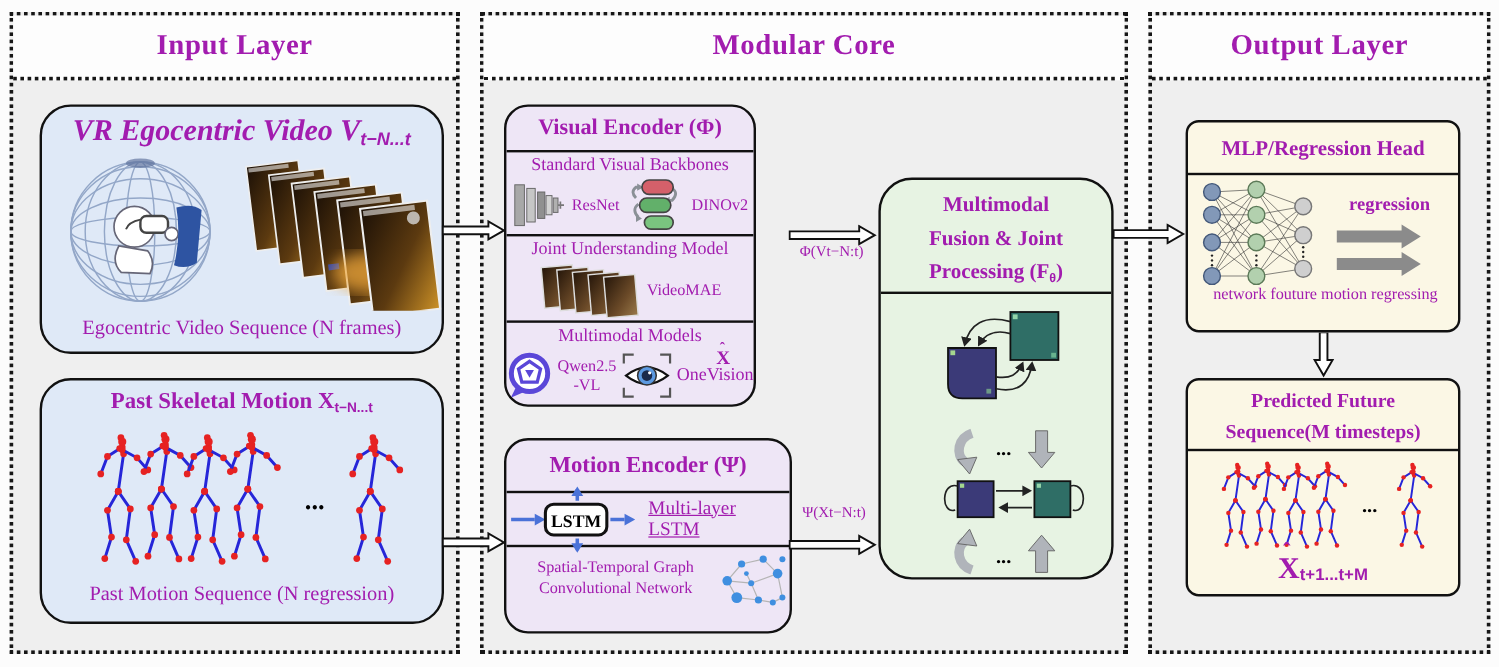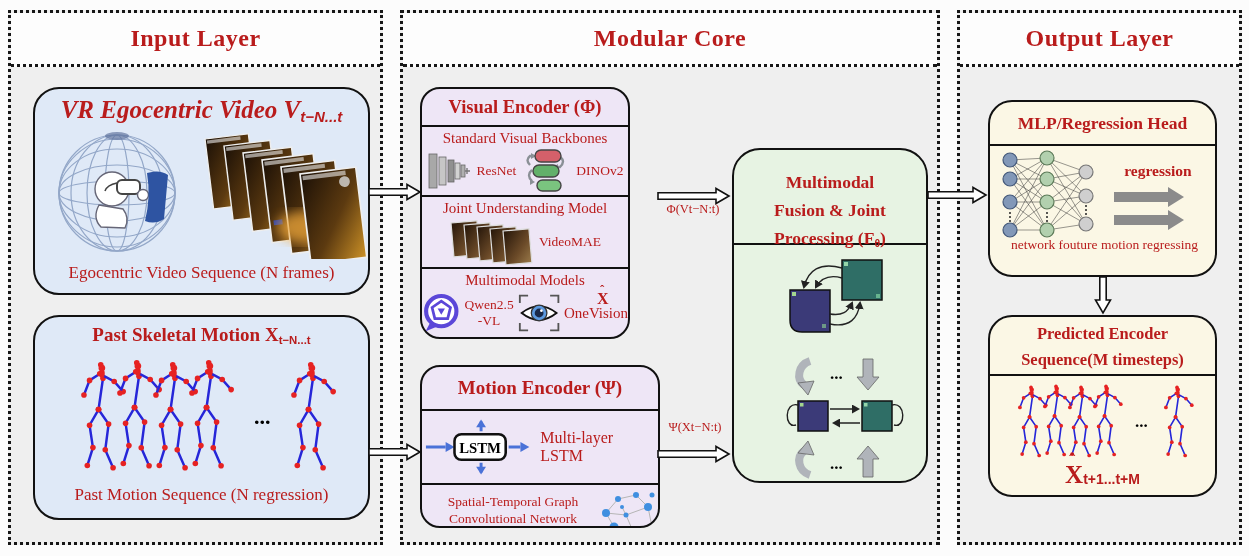--- a/index.html
+++ b/index.html
@@ -1,38 +1,38 @@
 <!DOCTYPE html>
 <html><head>
 <meta charset="utf-8">
 <style>
   html,body{margin:0;padding:0;background:#fcfcfc;}
   #canvas{position:relative;width:1249px;height:556px;background:#fcfcfc;overflow:hidden;
-          font-family:"Liberation Serif","DejaVu Serif",serif;color:#b91c1c;}
+          font-family:"Liberation Serif","DejaVu Serif",serif;color:#a21caf;}
   .col{position:absolute;border:3px dotted #161616;background:#efefef;box-sizing:border-box;}
   .col-head{width:100%;height:54px;border-bottom:3px dotted #161616;background:#fdfdfd;
             display:flex;align-items:center;justify-content:center;box-sizing:border-box;}
   .col-title{font-size:24px;font-weight:bold;letter-spacing:.5px;}
   .box{position:absolute;border:2.2px solid #111;box-sizing:border-box;overflow:hidden;}
   .blue{background:#dfe9f7;border-radius:26px;}
   .purple{background:#eee6f6;border-radius:20px;}
   .green{background:#e7f3e3;border-radius:28px;}
-  .cream{background:#fbf7e5;border-radius:24px;}
+  .cream{background:#fbf7e5;border-radius:11px;}
   .bx-title{font-weight:bold;text-align:center;}
   .sub{font-family:"Liberation Sans","DejaVu Sans",sans-serif;font-weight:bold;font-size:.60em;vertical-align:-.28em;}
   .caption{position:absolute;width:100%;text-align:center;font-size:17px;}
   .sec{border-bottom:2px solid #111;box-sizing:border-box;position:relative;}
   .sec:last-child{border-bottom:none;}
   .sec-h{text-align:center;font-size:15px;padding-top:3px;}
   .row{display:flex;align-items:center;justify-content:center;gap:6px;}
   .small-lbl{font-size:13.5px;}
   .arrow{position:absolute;}
   .arrow-lbl{position:absolute;font-size:12.5px;text-align:center;}
   .fusion-title{font-weight:bold;font-size:17.5px;text-align:center;line-height:1.6;
-                border-bottom:2.2px solid #111;padding-top:18px;height:95px;box-sizing:border-box;}
+                border-bottom:2.2px solid #111;padding-top:6px;height:95px;box-sizing:border-box;}
   .xhat{position:relative;display:inline-block;}
   .xhat .hat{position:absolute;font-weight:bold;}
   .ov-wrap{position:relative;font-size:15px;}
   .ov-overlay{position:absolute;left:33px;top:-15px;font-size:16px;font-weight:bold;}
   svg text{font-family:"Liberation Serif","DejaVu Serif",serif;}
 </style>
 </head>
 <body>
 
 <div id="canvas">
@@ -244,21 +244,21 @@
           </span>
         </span>
       </div>
     </div>
   </div>
 
   <div class="box purple" style="left:420px;top:365px;width:240px;height:163px;">
     <div class="sec" style="height:44px;">
       <div class="bx-title" style="font-size:19px;line-height:42px;">Motion Encoder (Ψ)</div>
     </div>
-    <div class="sec" style="height:74px;">
+    <div class="sec" style="height:45px;text-decoration:underline;">
       <div class="row" style="height:100%;gap:8px;">
         <svg width="112" height="60" viewBox="0 0 112 60">
           <g stroke="#4a72d8" stroke-width="3" fill="none">
             <path d="M4,30 H24"></path>
               <path d="M60,14 V4"></path>
               <path d="M60,46 V56"></path>
               <path d="M88,30 H100"></path>
           </g>
           <g fill="#4a72d8">
             <path d="M24,25 L33,30 L24,35 Z"></path>
@@ -381,21 +381,21 @@
     <svg style="position:absolute;left:122px;top:84px;" width="86" height="46" viewBox="0 0 86 46">
       <polygon points="2,6 56,6 56,1 72,11 56,21 56,16 2,16" fill="#8b8b8b"></polygon>
       <polygon points="2,29 56,29 56,24 72,34 56,44 56,39 2,39" fill="#8b8b8b"></polygon>
     </svg>
     <div style="position:absolute;left:10px;top:135px;width:209px;text-align:center;font-size:13.5px;line-height:1.25;">network fouture motion regressing</div>
   </div>
 
   <div class="box cream" style="left:988px;top:315px;width:229px;height:182px;">
     <div class="sec" style="height:59px;border-bottom:2.2px solid #111;">
       <div class="bx-title" style="font-size:16.5px;line-height:1.6;padding-top:4px;">
-        <span>Predicted Encoder</span><br>
+        <span>Predicted Future</span><br>
         <span>Sequence(M timesteps)</span>
       </div>
     </div>
     <svg style="position:absolute;left:10px;top:62px;" width="209" height="84" viewBox="0 0 209 84">
       <use href="#skel" transform="translate(14,4) scale(0.74)"></use>
       <use href="#skel" transform="translate(39,3) scale(0.74)"></use>
       <use href="#skel" transform="translate(64,4) scale(0.74)"></use>
       <use href="#skel" transform="translate(89,3) scale(0.74)"></use>
       <text x="135" y="48" font-size="17" font-weight="bold">...</text>
       <use href="#skel" transform="translate(160,4) scale(0.74)"></use>

